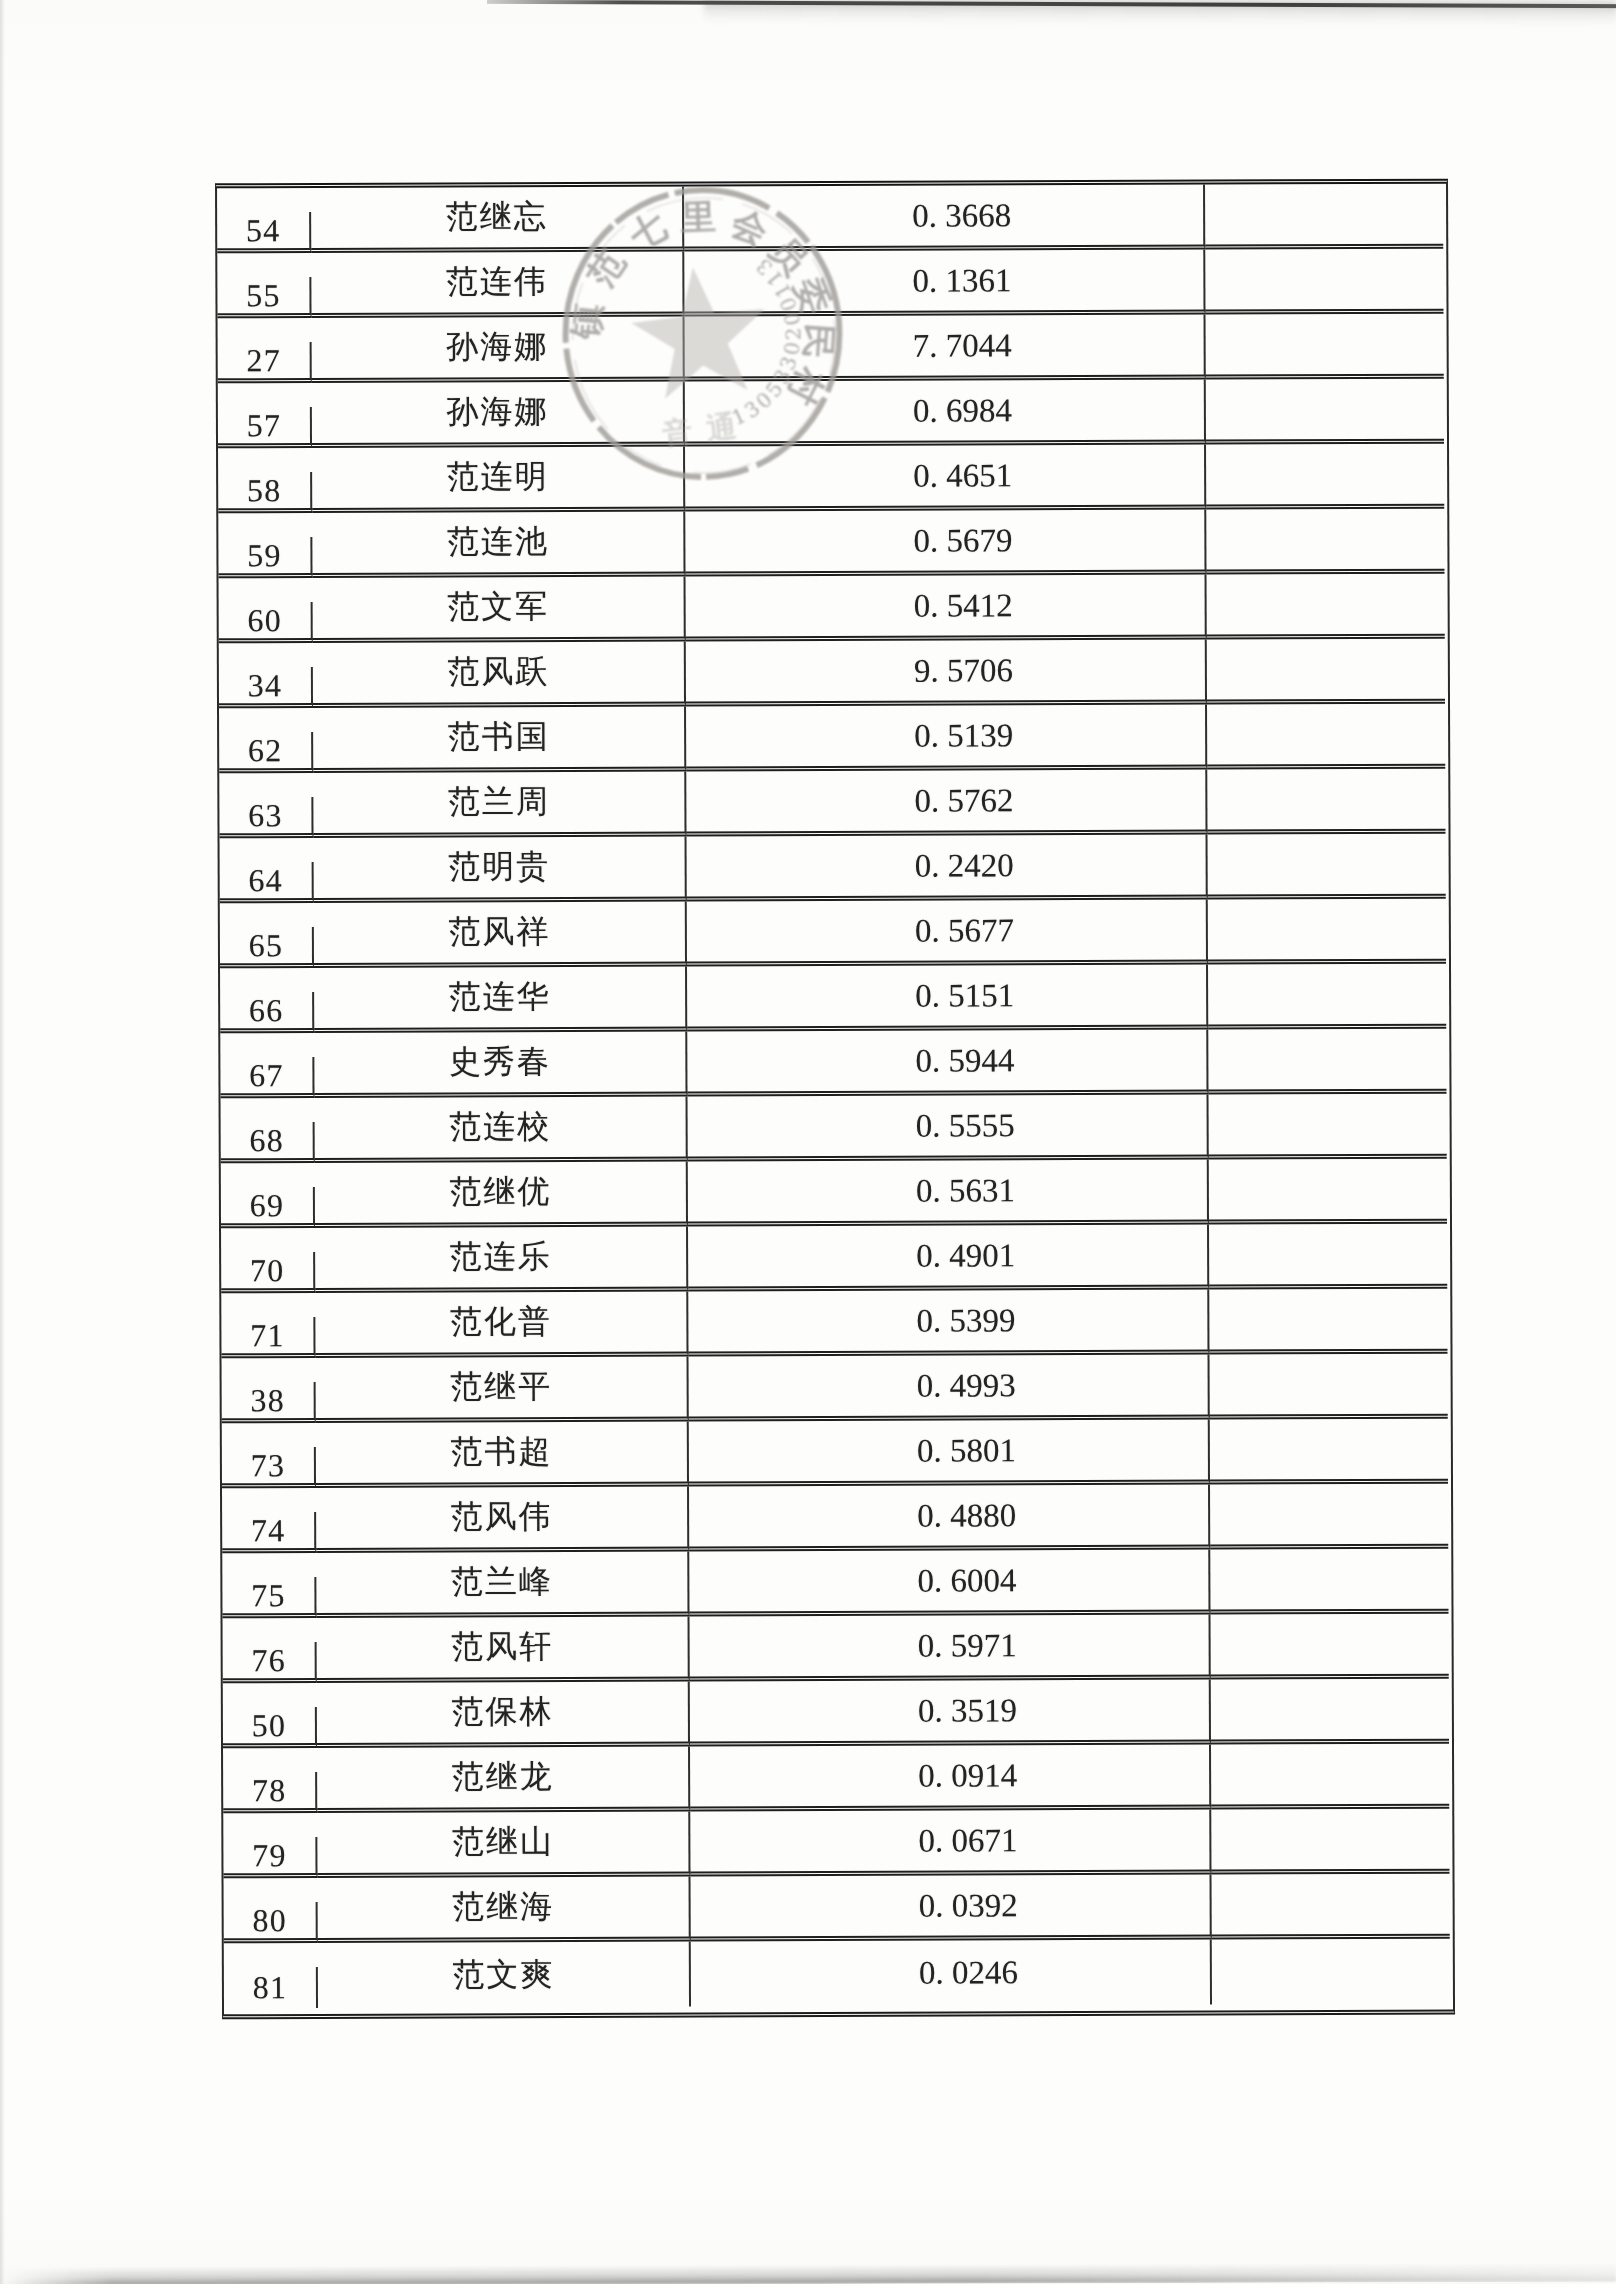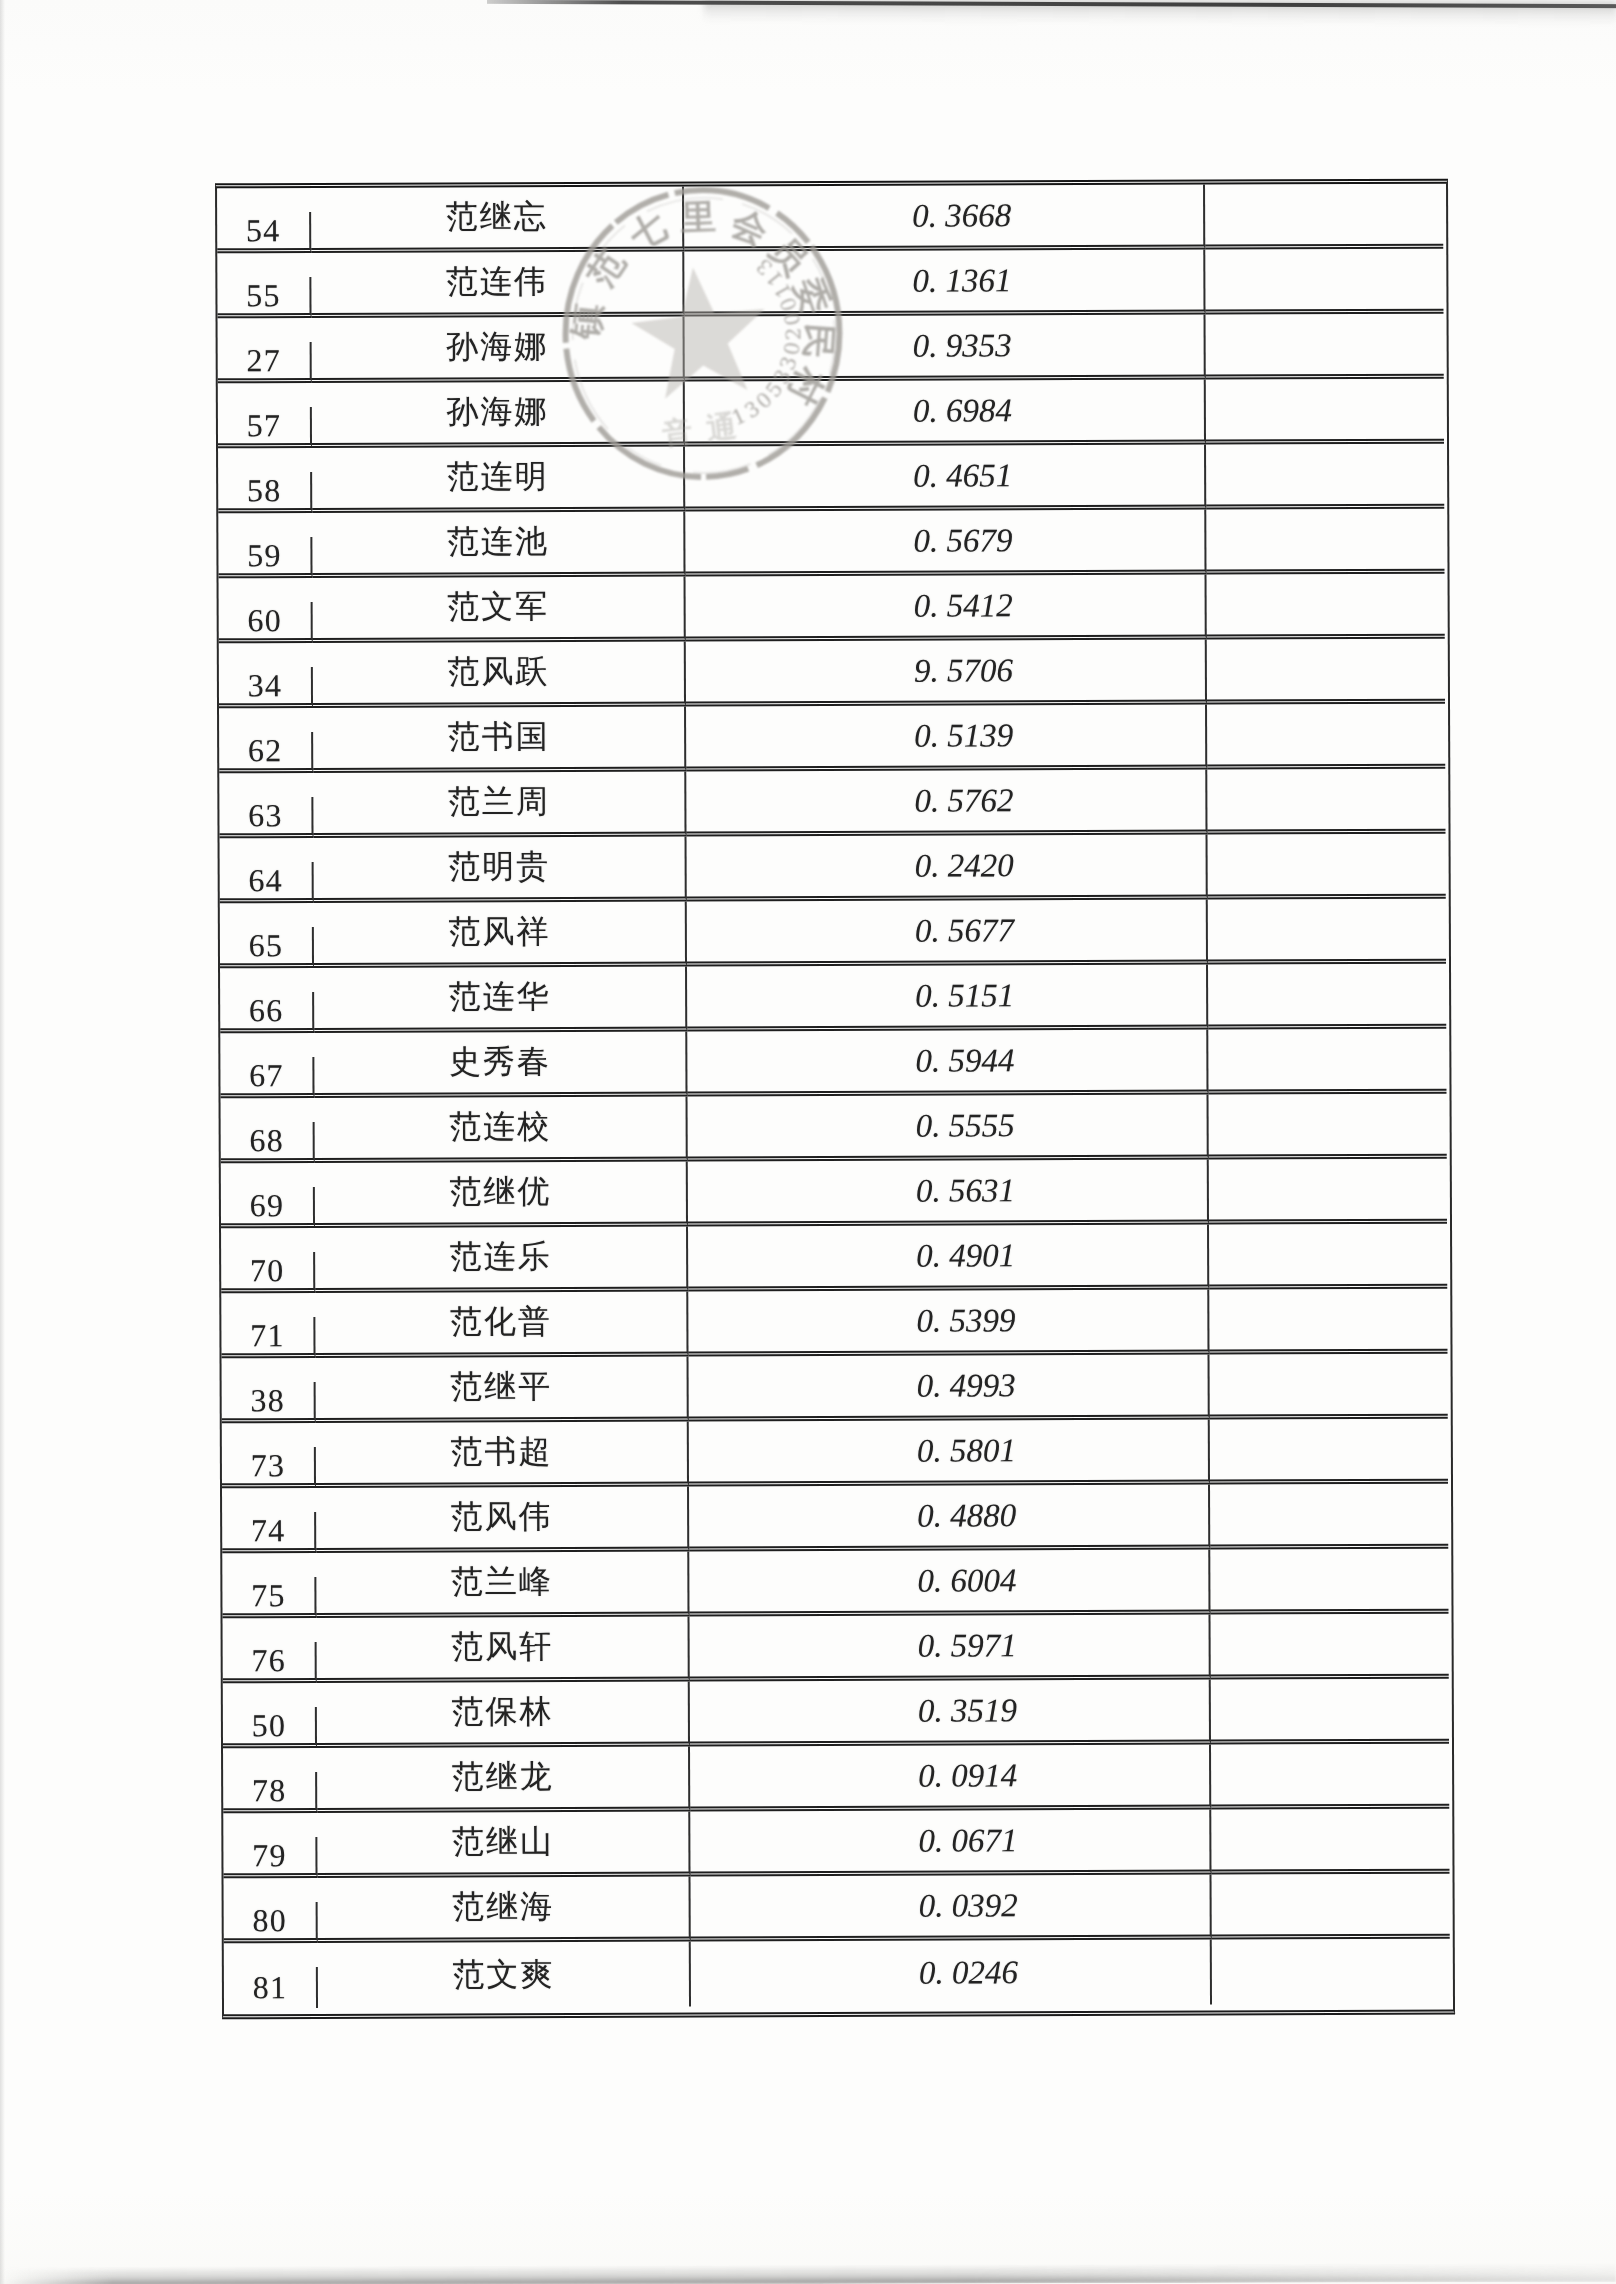--- a/index.html
+++ b/index.html
@@ -48,21 +48,21 @@
     border-bottom:5.2px double #1f1f1f;
     color:#232323;
     text-shadow:0 0 1.3px rgba(45,45,45,.35);
     white-space:nowrap;
   }
   .c-no,.c-name,.c-val{border-right:2.6px solid #2e2e2e;}
   .row:last-child .cell{border-bottom:none;}
   .c-no{font-size:32px;letter-spacing:1.3px;margin-top:24px;}
   .c-name{font-size:32px;letter-spacing:2px;}
   .c-val{font-size:33px;}
-  .c-val .t{transform:translateX(18px);font-style:italic;}
+  .c-val .t{transform:translateX(18px);}
   
   .row{display:contents;}
   
   .stamp{position:absolute;left:546px;top:177px;opacity:.82;}
   .stamp .inkwork{filter:url(#smudge);}
   .ring-char{
     font-size:54px;fill:#9e9b96;text-anchor:middle;
     font-family:"Liberation Serif","DejaVu Serif",serif;font-weight:bold;
   }
   .faint-bottom{
@@ -115,21 +115,21 @@
   </div>
 
   <div class="row">
     <div class="cell c-no">
           <span class="t">27</span>
         </div>
     <div class="cell c-name">
           <span class="t">孙海娜</span>
         </div>
     <div class="cell c-val">
-          <span class="t">0. 9353</span>
+          <span class="t">7. 7044</span>
         </div>
     <div class="cell c-rem">
           <span class="t"></span>
         </div>
   </div>
 
   <div class="row">
     <div class="cell c-no">
           <span class="t">57</span>
         </div>

